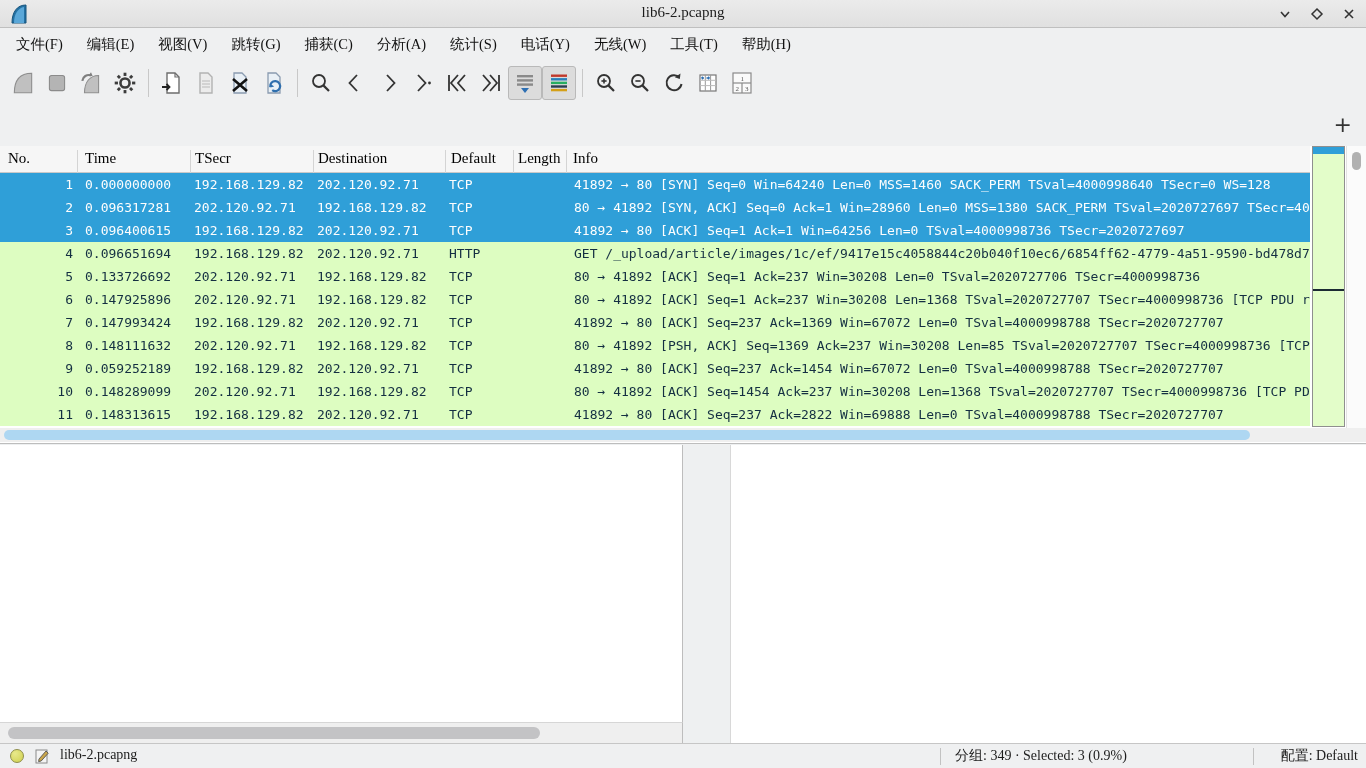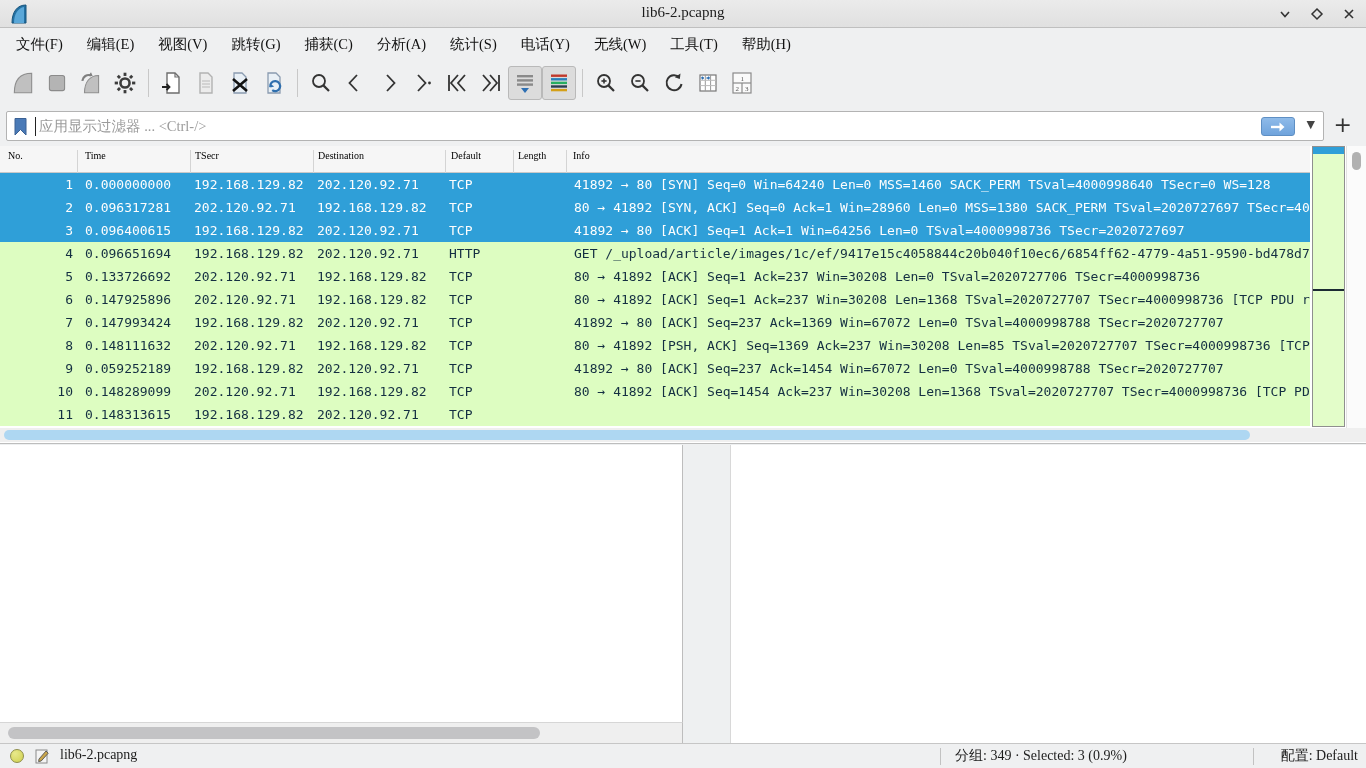--- a/index.html
+++ b/index.html
@@ -40,21 +40,21 @@
     background:linear-gradient(#8fbbe9,#6fa3dc); border:1px solid #5e8fc4;
     display:flex; align-items:center; justify-content:center; }
   .fdrop { position:absolute; right:8px; top:6px; font-family:"DejaVu Sans",sans-serif;
     font-size:11px; color:#444; }
   .faddbtn { position:absolute; right:14px; top:6px; font-size:22px; color:#333; line-height:26px;
     font-family:"DejaVu Sans",sans-serif; }
 
   
   .listarea { position:absolute; left:0; top:146px; width:1366px; height:297px; background:#ffffff; }
   .phead { position:absolute; left:0; top:0; width:1310px; height:27px; background:#f6f6f6;
-    border-bottom:1px solid #c9c9c9; font-size:10px; color:#000; }
+    border-bottom:1px solid #c9c9c9; font-size:15px; color:#000; }
   .phead span { position:absolute; top:4px; white-space:nowrap; }
   .hsep { position:absolute; top:2px; width:1px; height:23px; background:#d4d4d4; }
 
   .rows { position:absolute; left:0; top:27px; width:1310px; height:253px; overflow:hidden;
     font-family:"DejaVu Sans Mono",monospace; font-size:13px; }
   .prow { position:relative; width:1310px; height:23px; line-height:23px; white-space:nowrap;
     background:#ddfdc1; color:#142f42; overflow:hidden; }
   .prow.sel { background:#2f9fd8; color:#fdfdfd; }
   .prow span { position:absolute; top:0; height:23px; overflow:hidden; }
   .c-no     { left:0;    width:77px;  text-align:right; padding-right:4px; }
@@ -305,36 +305,20 @@
         <line x1="4" y1="13" x2="22" y2="13" stroke="#8a8a8a" stroke-width="1.2"></line>
         <line x1="13" y1="13" x2="13" y2="23" stroke="#8a8a8a" stroke-width="1.2"></line>
         <text x="11.5" y="10.5" font-size="7" fill="#555" font-family="Liberation Serif,serif">1</text>
         <text x="6.5" y="21" font-size="7" fill="#555" font-family="Liberation Serif,serif">2</text>
         <text x="16" y="21" font-size="7" fill="#555" font-family="Liberation Serif,serif">3</text>
       </svg>
   </div>
 </div>
 
 <div class="filterwrap">
-  <div class="filterbox">
-    <span class="fbookmark">
-      <svg width="15" height="20" viewBox="0 0 15 20">
-          <path d="M2 1.5 L13 1.5 L13 18 L7.5 12.5 L2 18 Z" fill="#4a7ab7" stroke="#3a6194" stroke-width="1"></path>
-        </svg>
-    </span>
-    <span class="fcaret"></span>
-    <input class="finput" type="text" placeholder="应用显示过滤器 ... &lt;Ctrl-/&gt;" style="">
-    <span class="fapply">
-      <svg width="18" height="12" viewBox="0 0 18 12">
-          <line x1="2" y1="6" x2="13" y2="6" stroke="#fff" stroke-width="2.4"></line>
-          <path d="M10.5 1.5 L15.5 6 L10.5 10.5 Z" fill="#fff"></path>
-        </svg>
-    </span>
-    <span class="fdrop">▼</span>
-  </div>
   <span class="faddbtn">+</span>
 </div>
 
 <div class="listarea">
   <div class="phead">
     <span style="left:8px">No.</span>
     <span style="left:85px">Time</span>
     <span style="left:195px">TSecr</span>
     <span style="left:318px">Destination</span>
     <span style="left:451px">Default</span>
@@ -439,20 +423,21 @@
         <span class="c-length">1434</span>
         <span class="c-info">80 → 41892 [ACK] Seq=1454 Ack=237 Win=30208 Len=1368 TSval=2020727707 TSecr=4000998736 [TCP PDU</span>
       </div>
       <div class="prow">
         <span class="c-no">11</span>
         <span class="c-time">0.148313615</span>
         <span class="c-source">192.168.129.82</span>
         <span class="c-destination">202.120.92.71</span>
         <span class="c-protocol">TCP</span>
         <span class="c-length">66</span>
+        <span class="c-info">41892 → 80 [ACK] Seq=237 Ack=2822 Win=69888 Len=0 TSval=4000998788 TSecr=2020727707</span>
       </div>
     </div>
 
   <div class="minimap">
     <div class="mm-sel"></div>
     <div class="mm-line"></div>
   </div>
   <div class="vscroll">
     <div class="vthumb"></div>
   </div>

